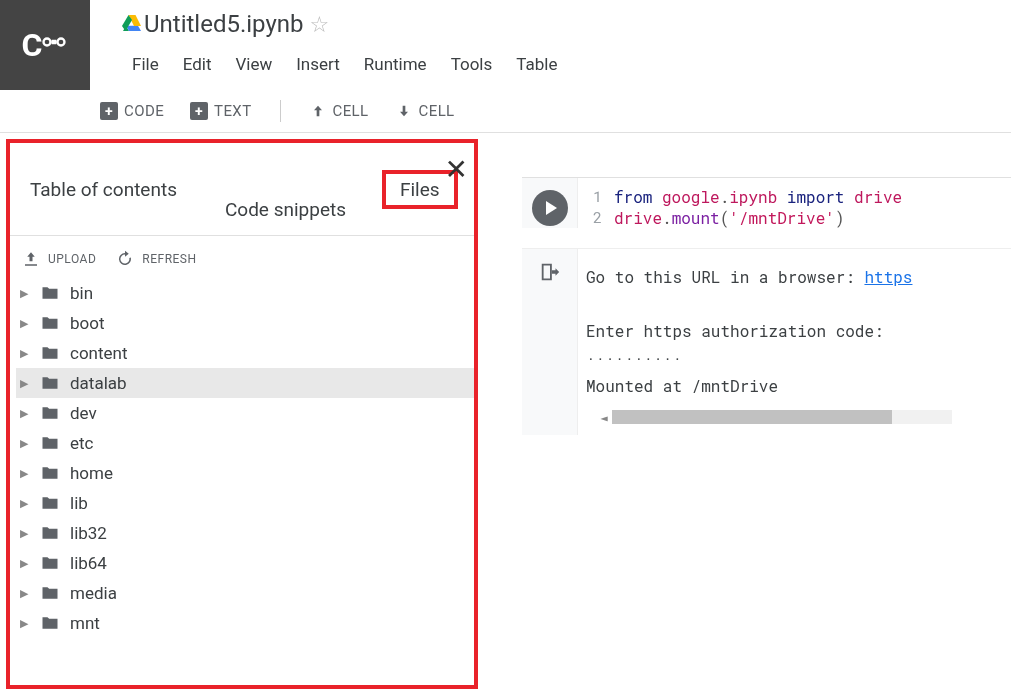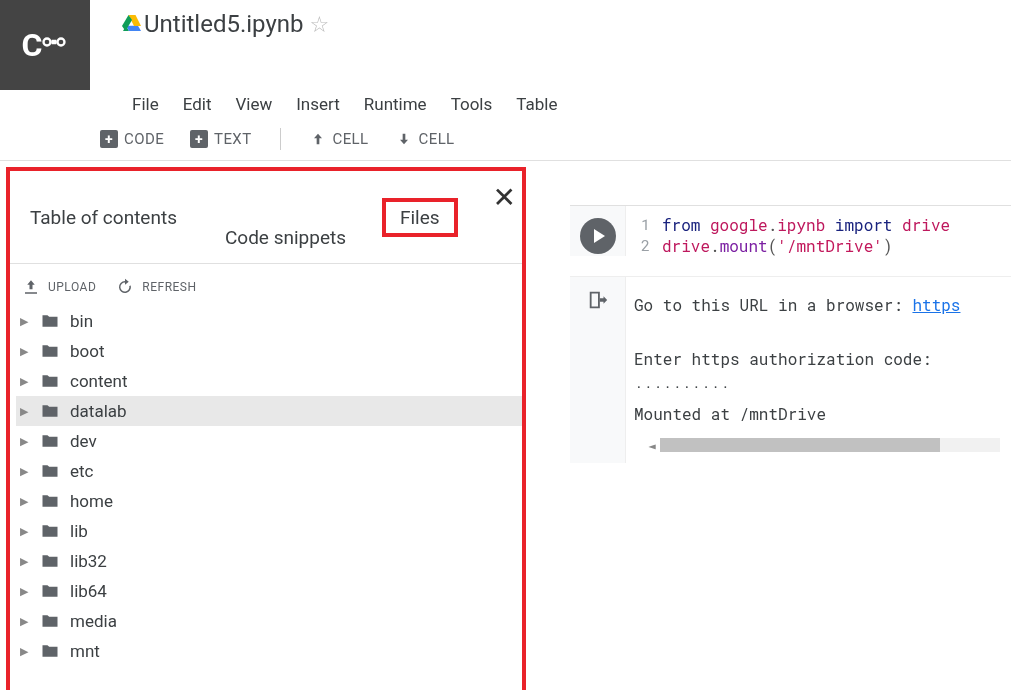--- a/index.html
+++ b/index.html
@@ -10,31 +10,31 @@
 .logo-co { color: #fff; font-weight: 700; font-size: 32px; letter-spacing: -2px; display: flex; align-items: center; }
 .logo-inf { display: inline-block; }
 
 .title-area { flex: 1; padding-top: 10px; padding-left: 30px; }
 .title-row { display: flex; align-items: center; gap: 0; margin-bottom: 12px; }
 .drive-icon { width: 24px; height: 24px; }
 .notebook-title { font-size: 24px; font-weight: 400; color: #3c4043; }
 .star-icon { color: #bbb; font-size: 22px; margin-left: 6px; }
 
 .menubar { display: flex; gap: 0; }
-.menubar span { padding: 4px 12px; font-size: 17px; color: #3c4043; cursor: pointer; margin-top: 40px; }
+.menubar span { padding: 4px 12px; font-size: 17px; color: #3c4043; cursor: pointer; }
 
 .toolbar { padding: 8px 0 8px 90px; display: flex; align-items: center; gap: 6px; border-bottom: 1px solid #e0e0e0; }
 .tb-btn { display: flex; align-items: center; gap: 6px; padding: 4px 10px; font-size: 15px; color: #5f6368; cursor: pointer; letter-spacing: 0.4px; }
 .tb-icon { width: 18px; height: 18px; background: #5f6368; color: #fff; display: flex; align-items: center; justify-content: center; font-size: 14px; font-weight: bold; border-radius: 2px; }
 .tb-sep { width: 1px; height: 22px; background: #ccc; margin: 0 12px; }
 .tb-arrow { width: 18px; height: 18px; display: inline-flex; align-items: center; justify-content: center; }
 
 .main { display: flex; height: calc(690px - 134px); }
 
-.sidebar-wrap { border: 4px solid #e9222a; margin: 6px 0 0 6px; width: 520px; position: relative; }
+.sidebar-wrap { border: 4px solid #e9222a; margin: 6px 0 0 6px; width: 472px; position: relative; }
 .sidebar-tabs { display: flex; align-items: center; border-bottom: 1px solid #e0e0e0; padding: 10px 12px; }
 .sidebar-tab { font-size: 19px; color: #3c4043; padding: 4px 8px; cursor: pointer; }
 .sidebar-tab.gap1 { margin-right: 32px; }
 .sidebar-tab.gap2 { margin-right: 28px; margin-top: 41px; }
 .sidebar-tab.active { border: 4px solid #e9222a; padding: 4px 14px; }
 .close-x { position: absolute; right: 6px; top: 10px; font-size: 28px; font-weight: 300; cursor: pointer; color: #333; }
 
 .sidebar-actions { display: flex; gap: 20px; padding: 14px 12px 10px; align-items: center; }
 .act-btn { display: flex; align-items: center; gap: 8px; font-size: 12px; letter-spacing: 0.5px; color: #5f6368; cursor: pointer; }
 .act-icon { width: 18px; height: 18px; display: inline-flex; align-items: center; justify-content: center; }

